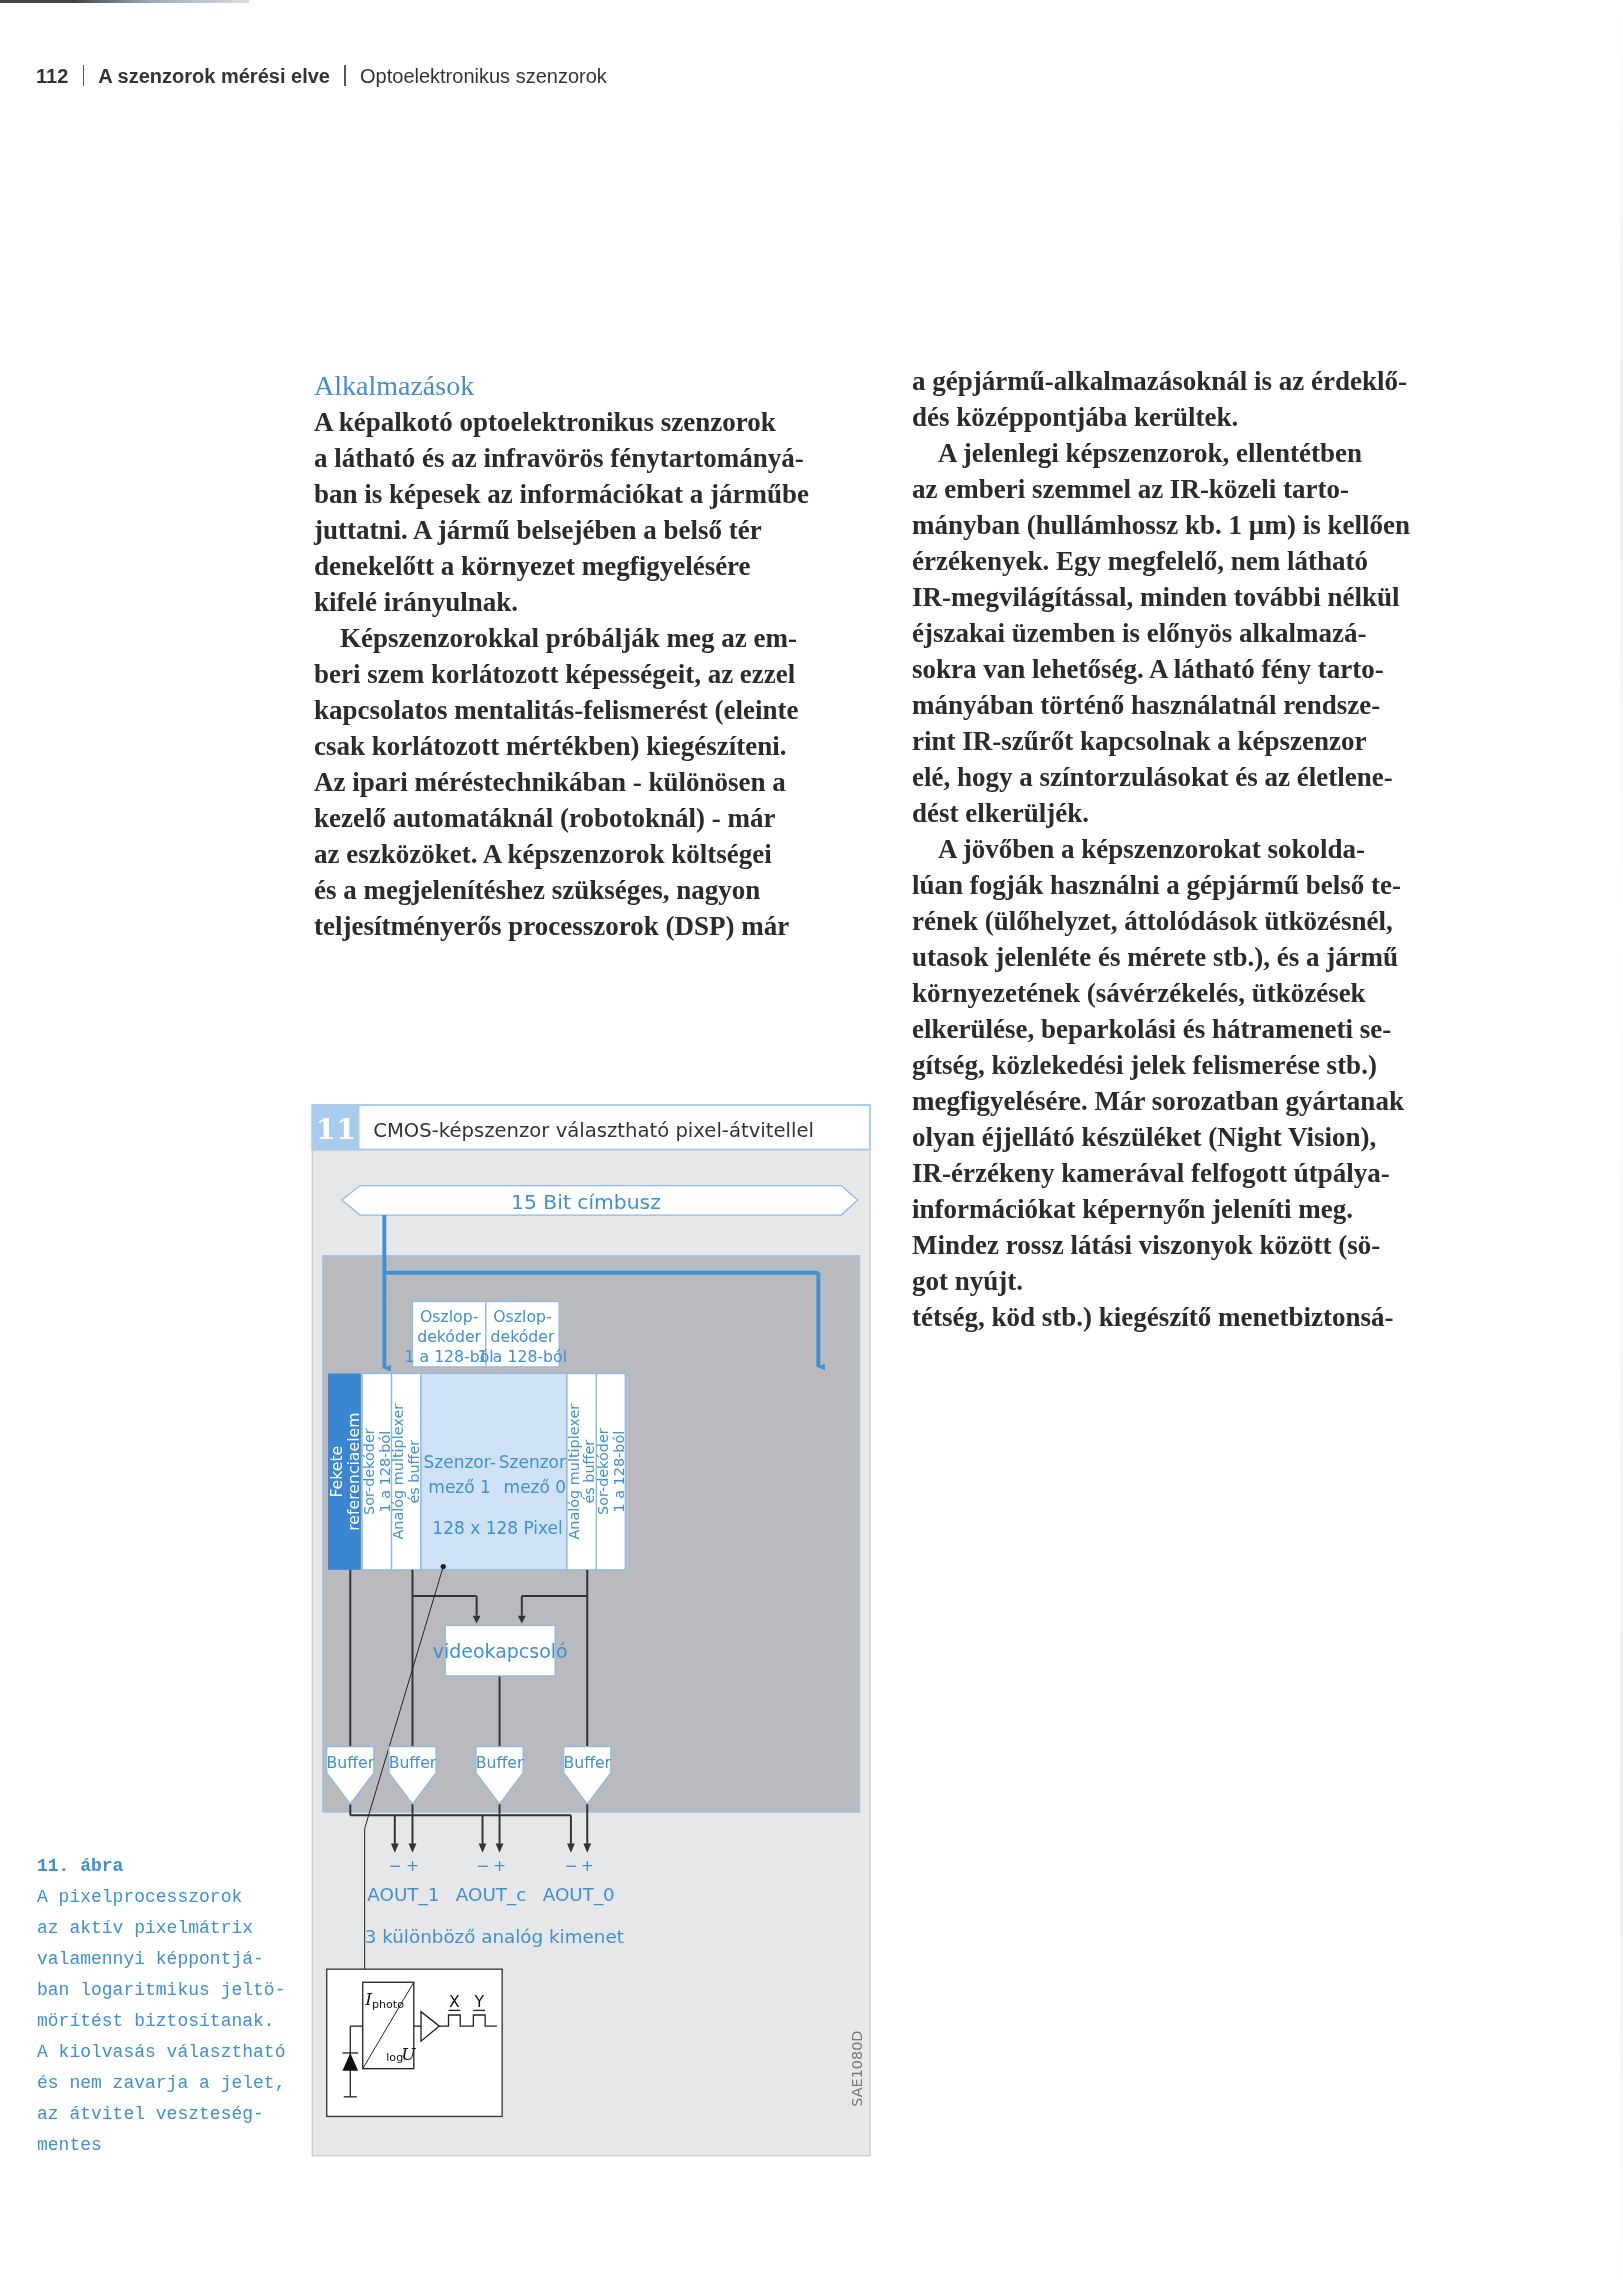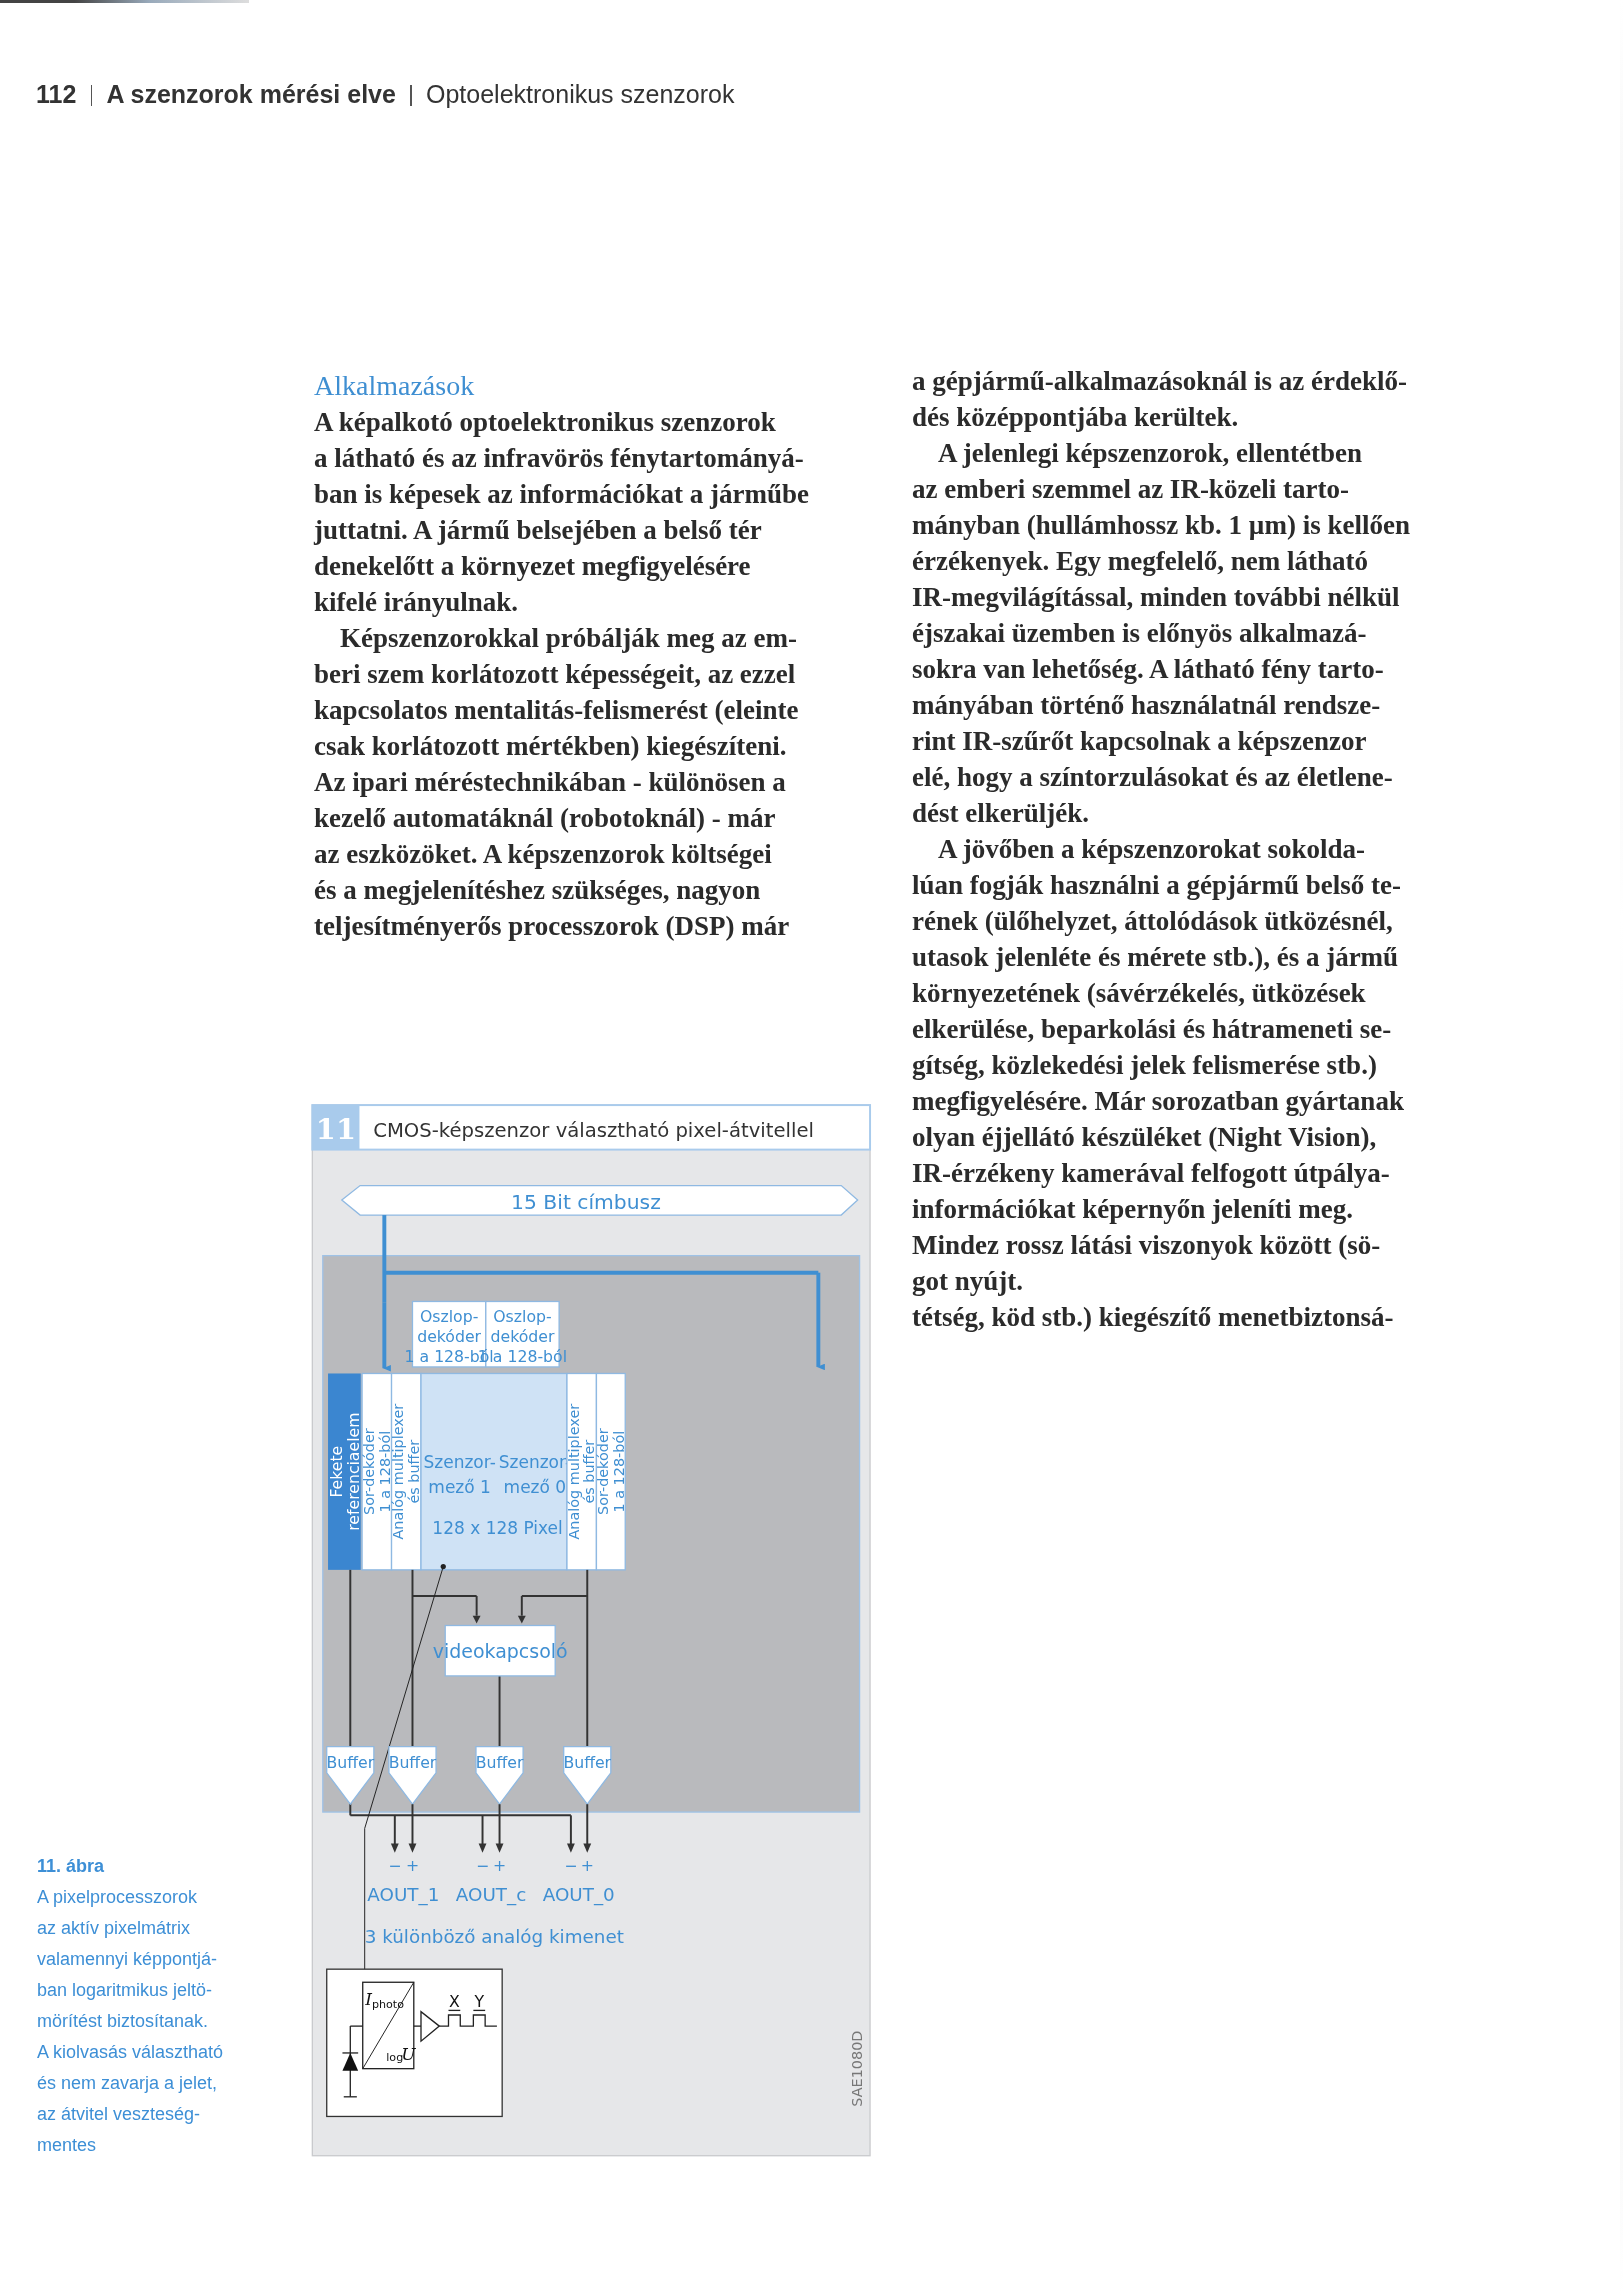--- a/index.html
+++ b/index.html
@@ -1,31 +1,31 @@
 <!DOCTYPE html>
 <html style="font-size:10.5px"><head>
 <meta charset="utf-8">
 <style>
   html, body { margin:0; padding:0; }
   body { width:1623px; height:2295px; background:#ffffff; position:relative; overflow:hidden; font-family:"Liberation Sans", sans-serif; color:#2a2a2a; }
   .topbar { position:absolute; left:0; top:0; width:249px; height:2.6px; background:linear-gradient(90deg,#444 0,#444 30%,#9ab 60%,#ddd 100%); }
-  .running-head { position:absolute; left:36px; top:63px; font-size:25px; line-height:26px; white-space:nowrap; color:#333;margin-top:18px; }
+  .running-head { position:absolute; left:36px; top:63px; font-size:20px; line-height:26px; white-space:nowrap; color:#333; }
   .running-head .pg { font-weight:bold; }
   .running-head .sep { display:inline-block; width:1.3px; height:21px; background:#555; vertical-align:-3.3px; margin:0 14.4px; }
   .running-head .chapter { font-weight:bold; }
   .col { position:absolute; font-family:"Liberation Serif", serif; font-size:27px; line-height:36px; color:#2b2b2b; }
   .col p { margin:0; }
   .col .line { display:block; white-space:nowrap;font-weight:bold; }
   .col .indent { padding-left:26px; }
   .left-col { left:314px; top:368px; width:569px; }
   .right-col { left:912px; top:363px; width:569px; }
   .section-heading { color:#3f8fd2; font-family:"Liberation Serif", serif; font-size:28px; line-height:36px; display:block; }
   .figure { position:absolute; left:311px; top:1092px; width:563px; height:1067px; }
   .figure svg { position:absolute; left:0; top:0; }
-  .caption { position:absolute; left:37px; top:1851px; width:236px; font-family:Liberation Sans, sans-serif; font-size:18px; line-height:31px; color:#3d8fd6; }
+  .caption { position:absolute; left:37px; top:1851px; width:236px; font-family:Liberation Mono, monospace; font-size:18px; line-height:31px; color:#3d8fd6; }
   .caption .cap-title { font-weight:bold; display:block; }
   .caption .line { display:block; white-space:nowrap; }
   .scan-edge { position:absolute; right:0; top:0; width:2.6px; height:2295px; background:linear-gradient(180deg,#fff 0,#eee 20%,#fff 40%,#eee 80%,#fff 100%); }
 </style>
 </head>
 <body>
 
 <div class="topbar"></div>
 <div class="scan-edge"></div>
 

